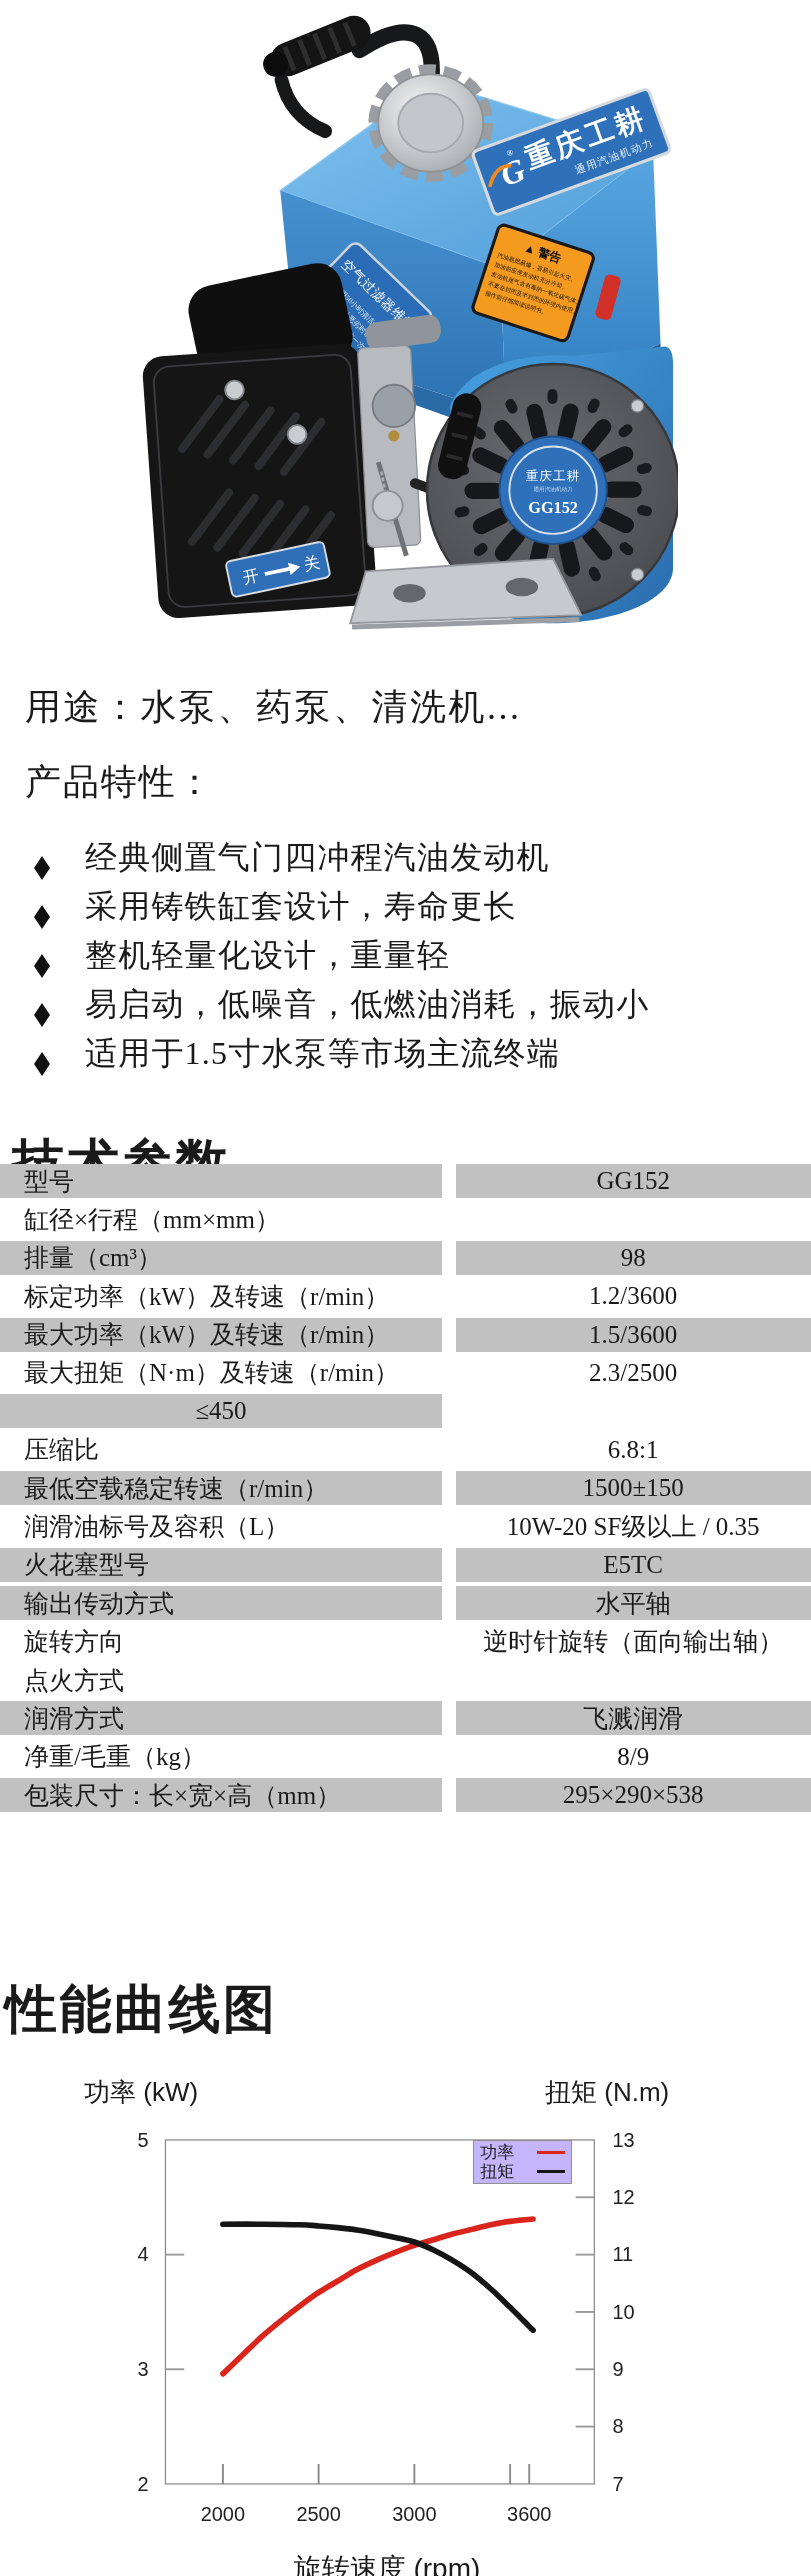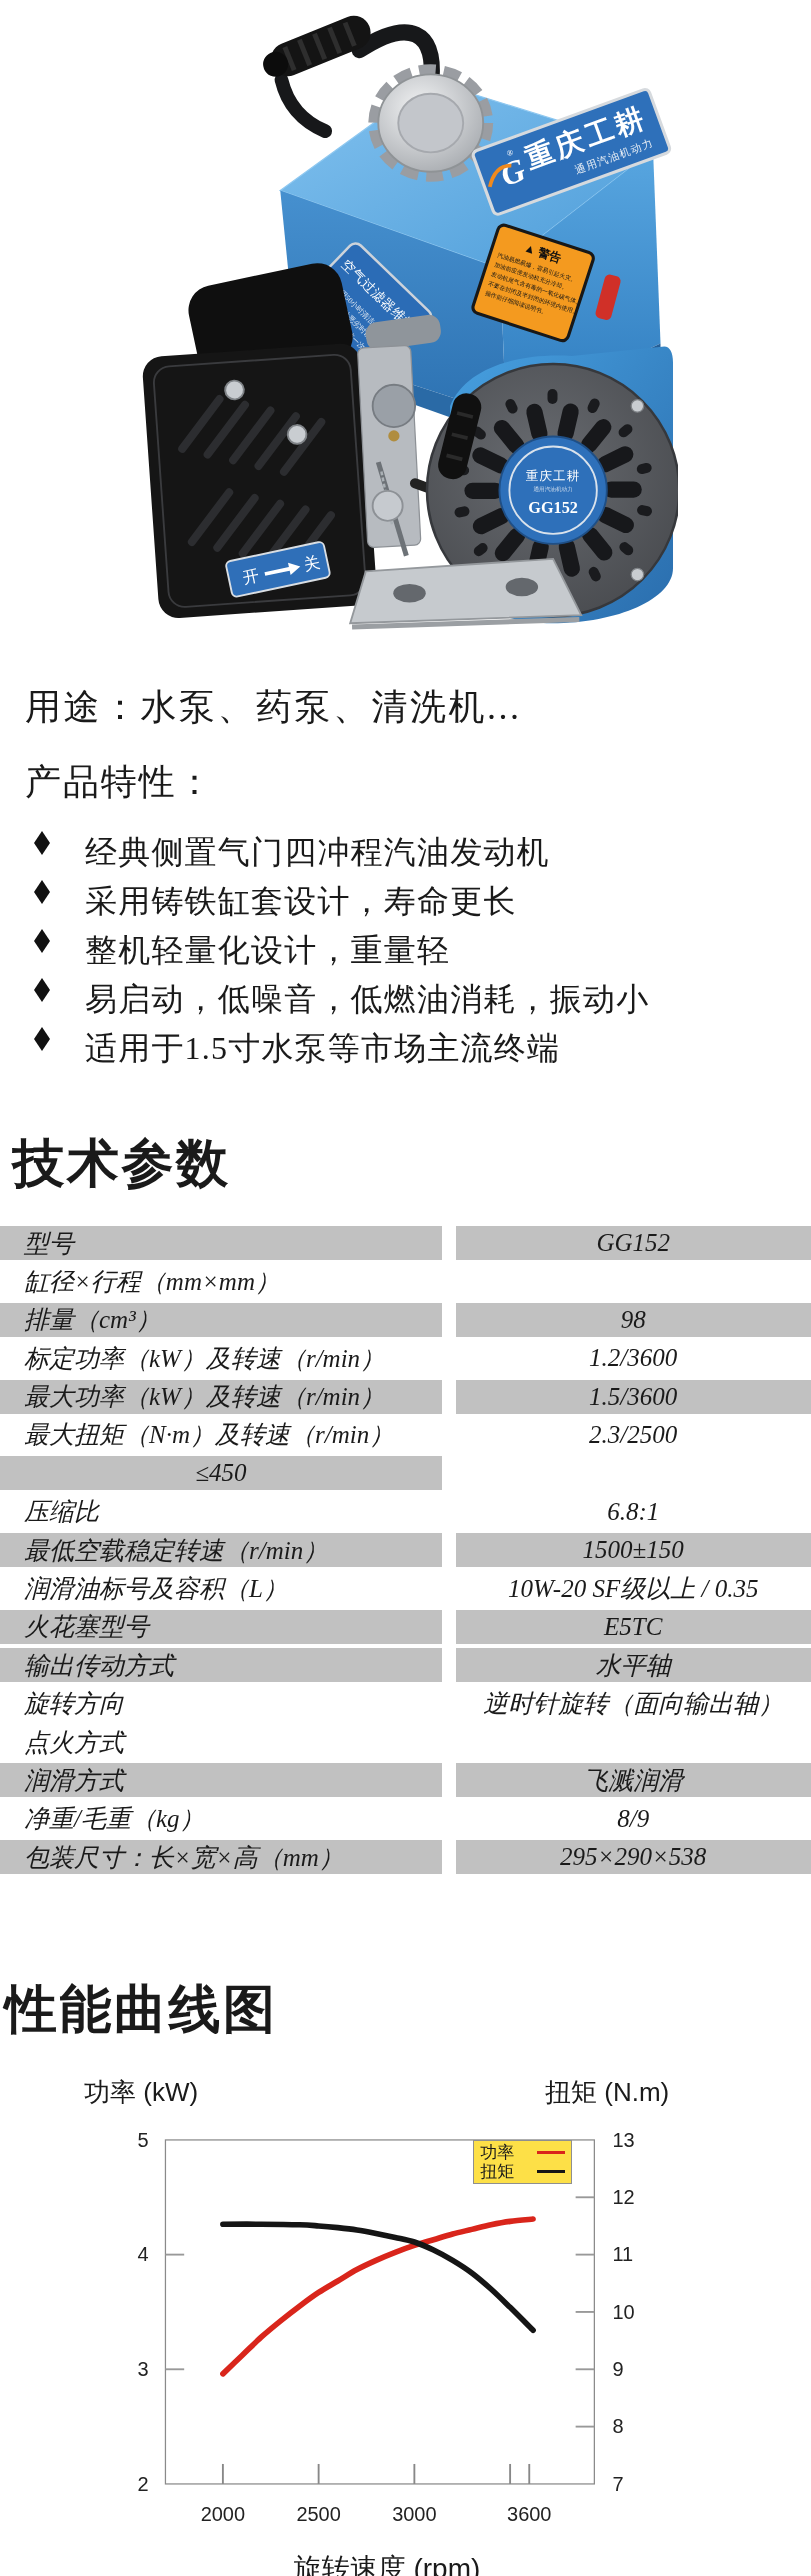--- a/index.html
+++ b/index.html
@@ -5,39 +5,39 @@
   html,body{margin:0;padding:0;background:#fff;}
   #page{position:relative;width:811px;height:2576px;background:#ffffff;overflow:hidden;
         font-family:"Liberation Serif","DejaVu Serif",serif;color:#1a1a1a;}
   .abs{position:absolute;}
   
   #figure{left:141px;top:6.2px;width:537px;height:625px;}
   
   #usage{left:25px;top:683px;font-size:36px;letter-spacing:2.5px;white-space:nowrap;}
   #features-title{left:25px;top:758px;font-size:36px;letter-spacing:1.9px;}
   #features-list{left:34px;top:831px;list-style:none;margin:0;padding:0;}
-  .feature-item{display:flex;align-items:flex-start;height:49px;}
+  .feature-item{display:flex;align-items:flex-end;height:49px;}
   .diamond{width:16px;height:24px;background:#111;flex:0 0 16px;
            clip-path:polygon(50% 0,100% 50%,50% 100%,0 50%);}
   .feature-text{margin-left:35px;font-size:32px;letter-spacing:1.2px;white-space:nowrap;}
   
   #tech-title{left:12.5px;top:1129px;font-size:52px;font-weight:bold;letter-spacing:2.5px;}
-  #spec-rows{left:0;top:1226px;width:811px;font-style:italic;}
+  #spec-rows{left:0;top:1164px;width:811px;}
   .spec-row{display:grid;grid-template-columns:442px 355px;column-gap:13.7px;height:34px;margin-bottom:4.4px;}
   .spec-row div{display:flex;align-items:center;font-size:25px;}
   .spec-row .lbl{padding-left:24px;}
   .spec-row .val{justify-content:center;text-align:center;}
   .spec-row.gray div{background:#c1c1c1;}
   
   #perf-title{left:5px;top:1975px;font-size:52px;font-weight:bold;letter-spacing:2.5px;}
   .axis-caption{top:2075px;font-size:26px;font-family:"Liberation Sans","DejaVu Sans",sans-serif;white-space:nowrap;}
   #cap-left{left:84px;}
   #cap-right{left:545px;}
   #chart-wrap{left:0;top:2061px;width:811px;height:515px;}
-  #legend{left:473px;top:2140px;width:99px;height:44px;background:#fde047;border:1.2px solid #8f8f8f;
+  #legend{left:473px;top:2140px;width:99px;height:44px;background:#c4b5fd;border:1.2px solid #8f8f8f;
           box-sizing:border-box;display:flex;flex-direction:column;justify-content:center;padding:1.2px 6.2px;}
   .legend-row{display:flex;align-items:center;justify-content:space-between;height:19px;}
   .legend-row span.t{font-size:17px;}
   .legend-line{display:inline-block;width:27.5px;height:3.1px;}
   #xaxis-label{left:231px;top:2550px;width:312px;text-align:center;font-size:28px;
                font-family:"Liberation Sans","DejaVu Sans",sans-serif;white-space:nowrap;}
   svg text{user-select:none;}
 </style>
 </head>
 <body>

